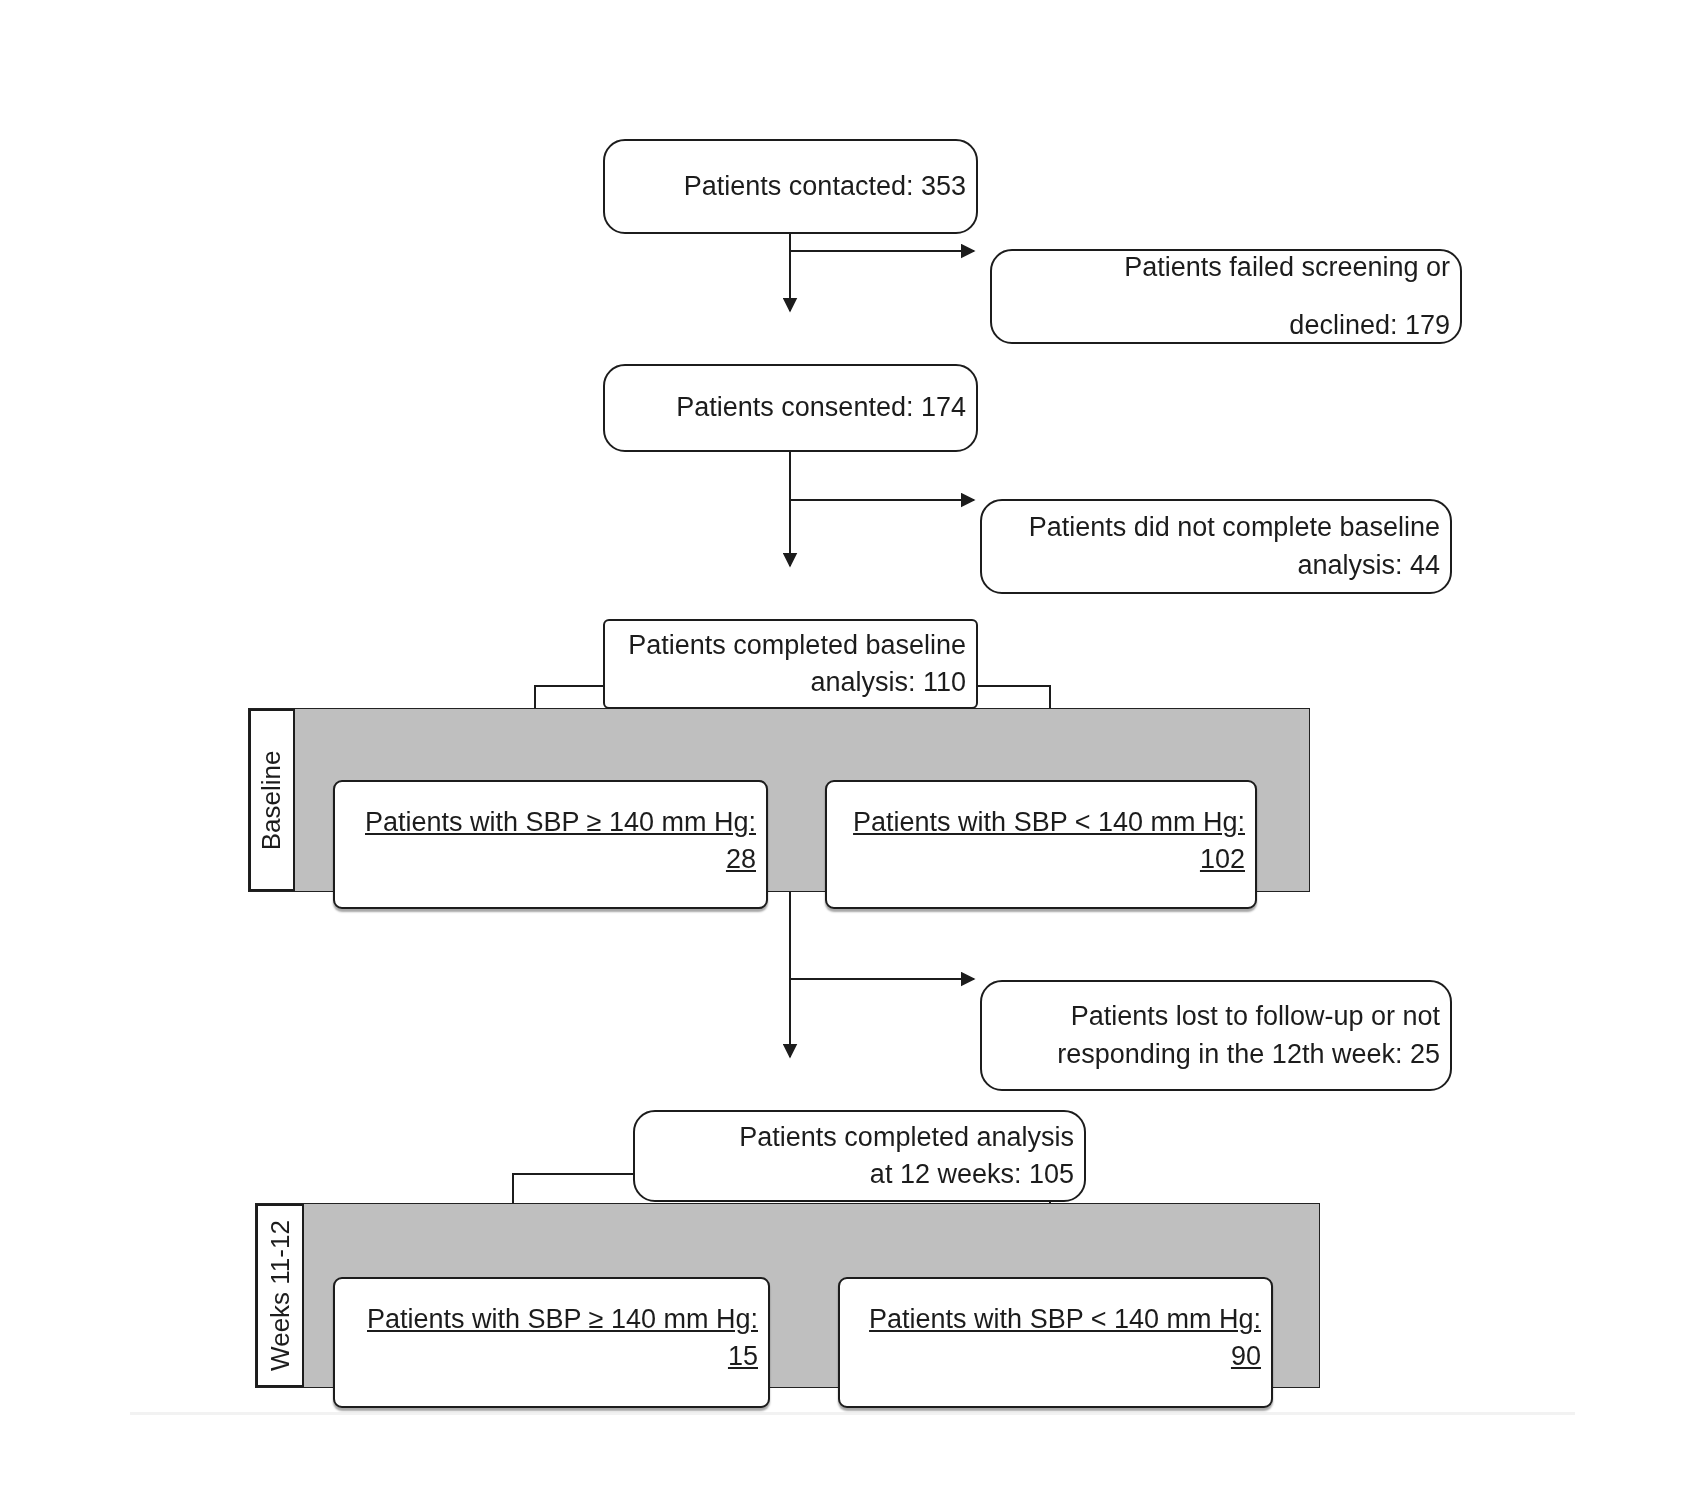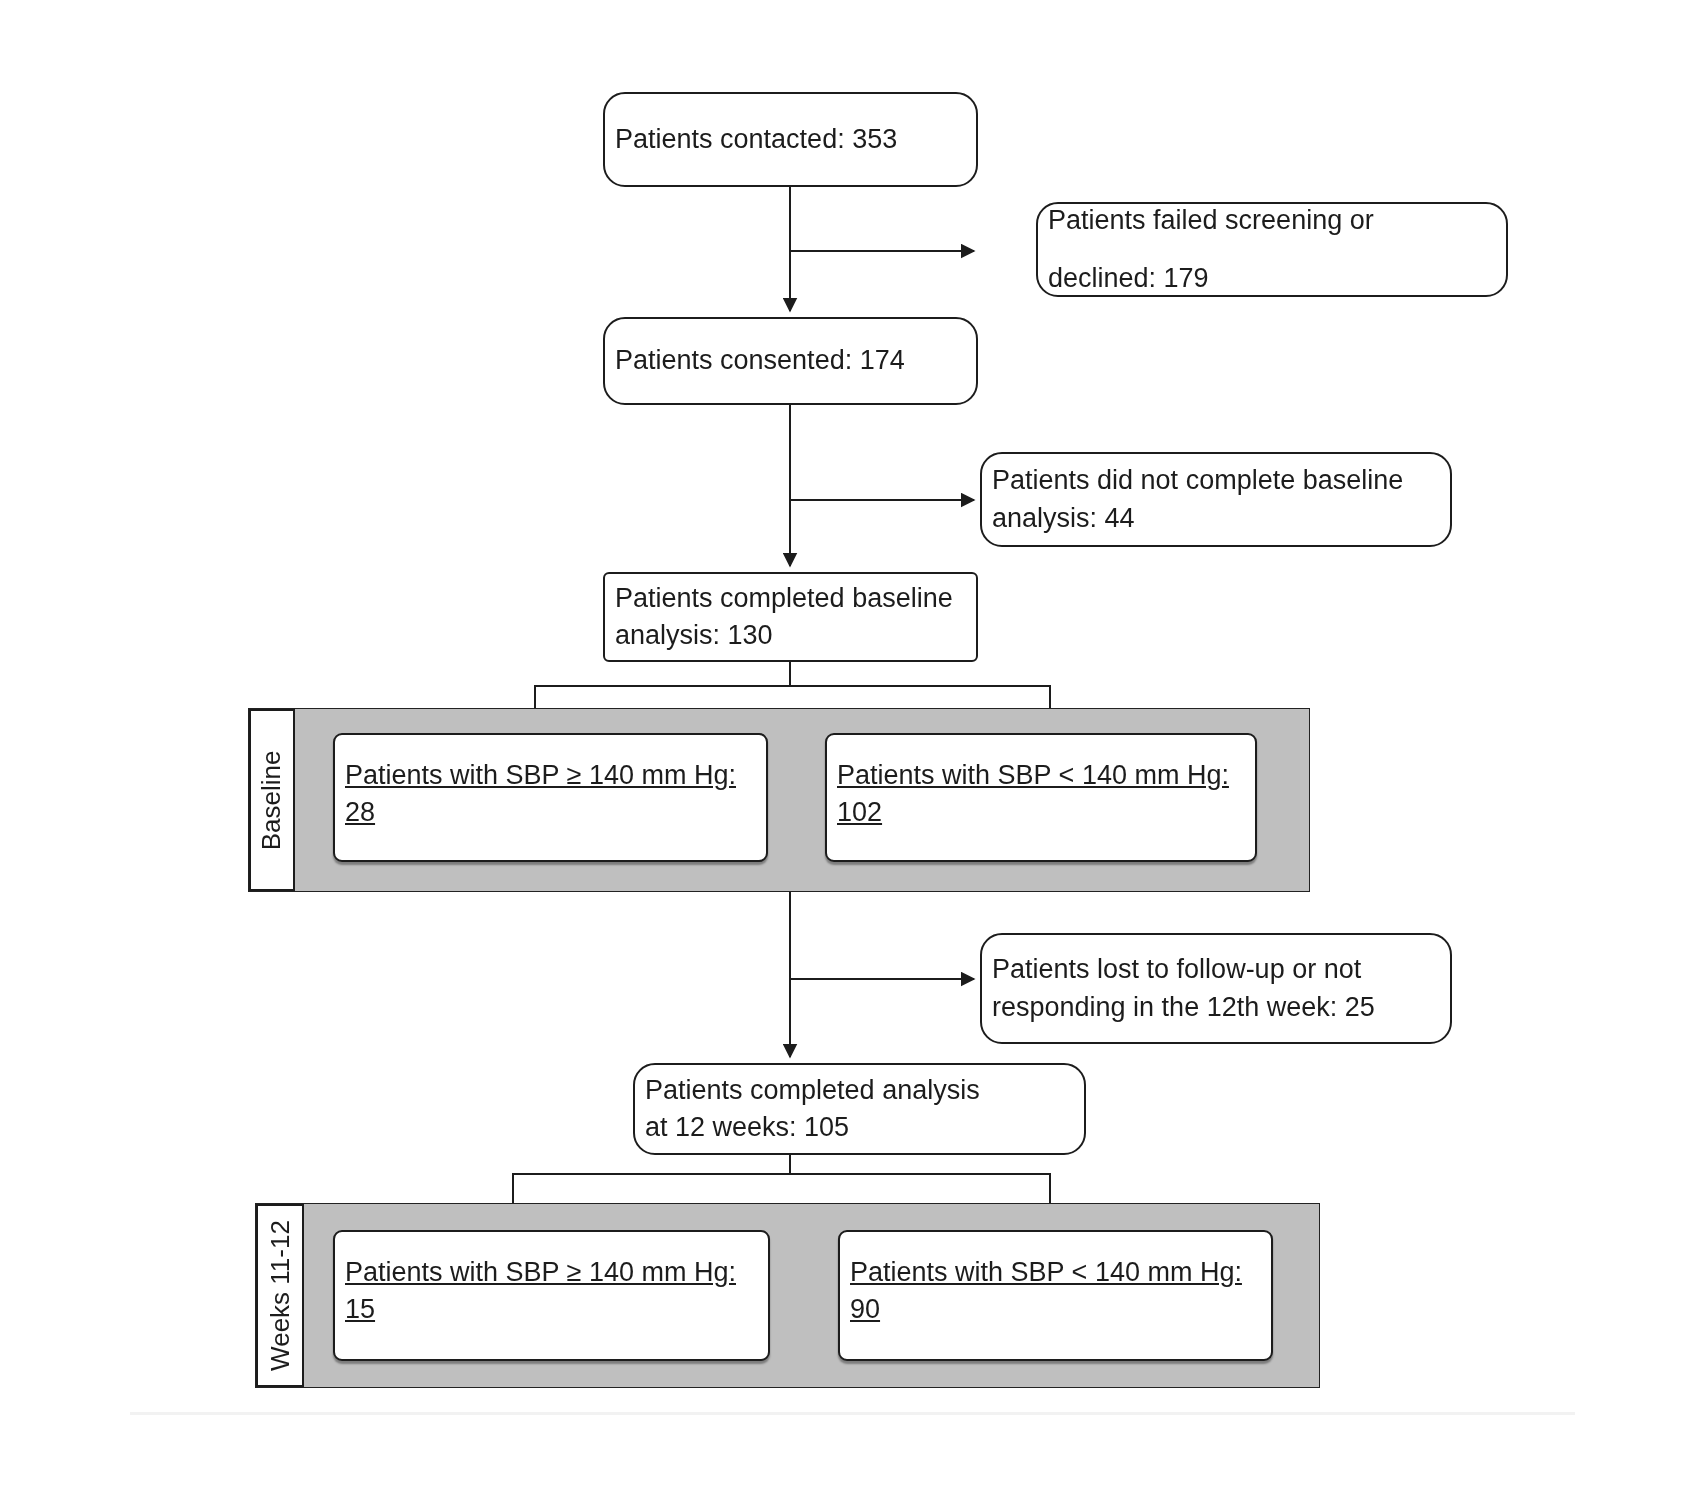--- a/index.html
+++ b/index.html
@@ -24,26 +24,27 @@
   .node {
     position: absolute;
     box-sizing: border-box;
     background: var(--box-bg, #ffffff);
     border: 2.5px solid var(--line-color, #1c1c1c);
     border-radius: 22px;
     display: flex;
     flex-direction: column;
     align-items: center;
     justify-content: center;
-    text-align: left;
+    text-align: right;
     color: var(--text-color, #1c1c1c);
     font-size: 27px;
     line-height: 1.38;
     z-index: 3;
     padding: 4px 10px;
+    margin-top: 47px;
   }
   .node.inner {
     border-radius: 9px;
     box-shadow: 0 3px 2px rgba(0,0,0,0.35);
     justify-content: flex-start;
     padding-top: 22px;
     text-decoration: underline;
   }
   .band {
     position: absolute;
@@ -128,29 +129,29 @@
   <div class="node" style="left:603px; top:92px; width:375px; height:95px;">
     <div class="line">Patients contacted: 353</div>
   </div>
 
   <div class="node" style="left:603px; top:317px; width:375px; height:88px;">
     <div class="line">Patients consented: 174</div>
   </div>
 
   <div class="node" style="left:603px; top:572px; width:375px; height:90px;border-radius:6px;">
     <div class="line">Patients completed baseline</div>
-    <div class="line">analysis: 130</div>
+    <div class="line">analysis: 110</div>
   </div>
 
   <div class="node" style="left:633px; top:1063px; width:453px; height:92px;">
     <div class="line">Patients completed analysis</div>
     <div class="line">at 12 weeks: 105</div>
   </div>
 
-  <div class="node" style="left:1036px; top:202px; width:472px; height:95px;gap:21px;">
+  <div class="node" style="left:990px; top:202px; width:472px; height:95px;gap:21px;">
     <div class="line">Patients failed screening or</div>
     <div class="line">declined: 179</div>
   </div>
 
   <div class="node" style="left:980px; top:452px; width:472px; height:95px;">
     <div class="line">Patients did not complete baseline</div>
     <div class="line">analysis: 44</div>
   </div>
 
   <div class="node" style="left:980px; top:933px; width:472px; height:111px;">

